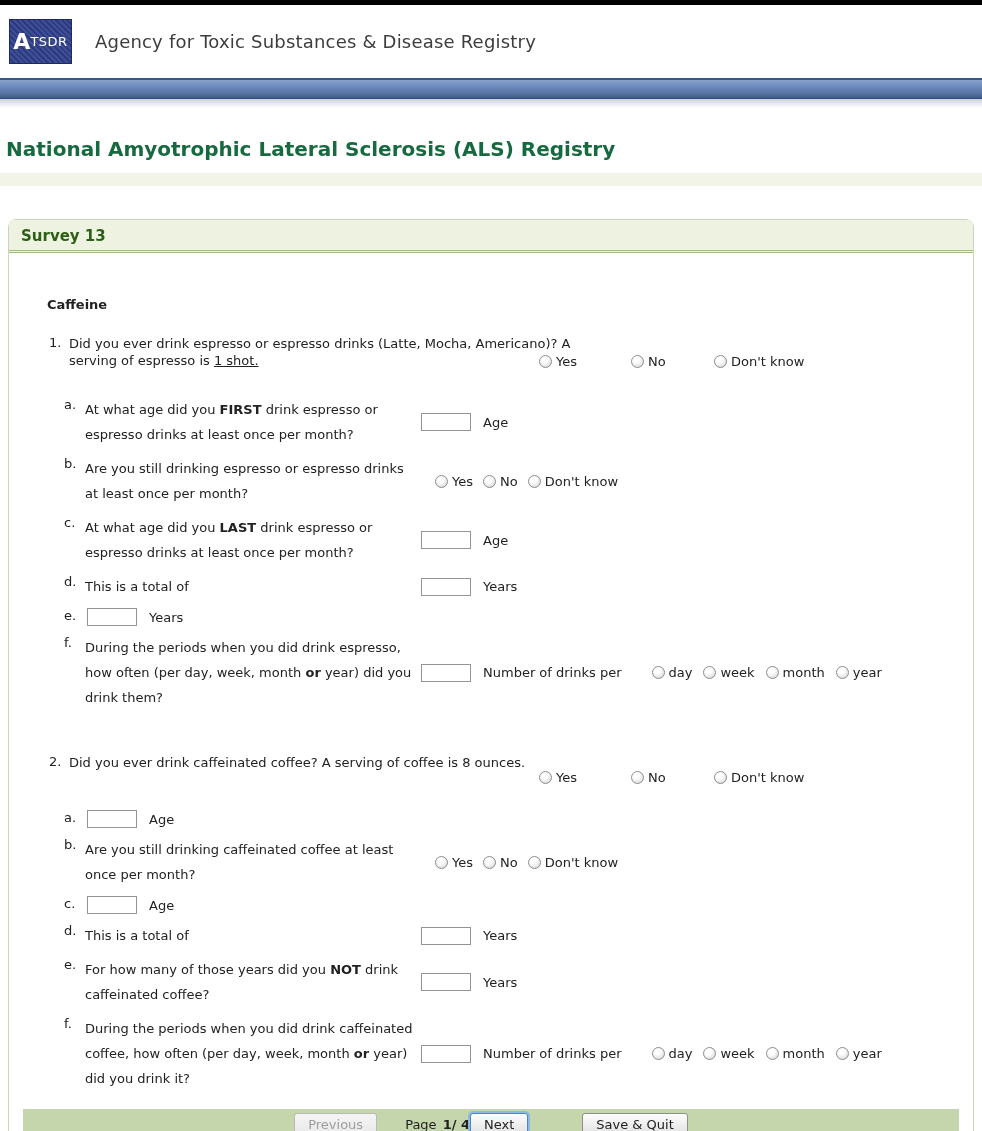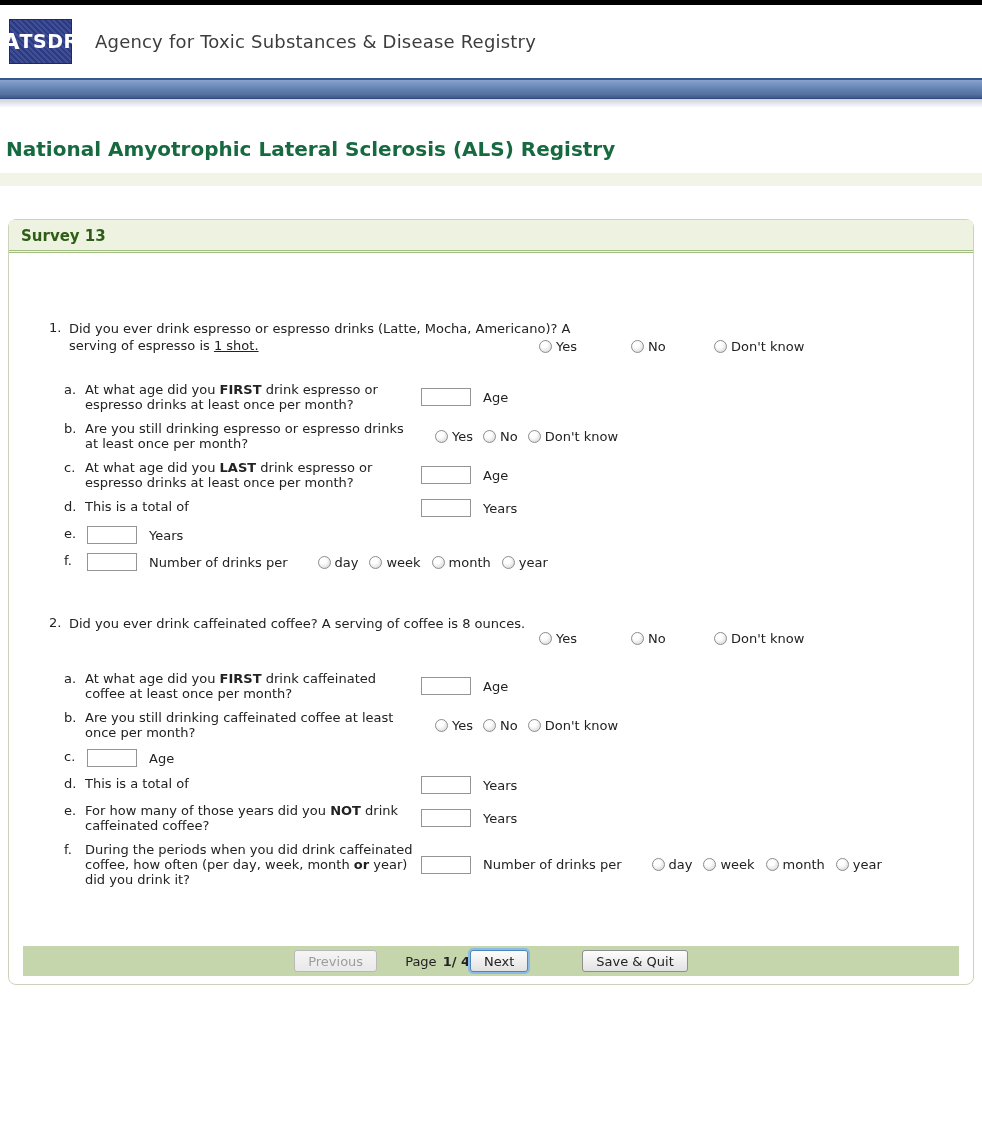--- a/index.html
+++ b/index.html
@@ -6,21 +6,21 @@
   body { margin:0; width:982px; background:#fff; color:#222;
          font-family:"DejaVu Sans", sans-serif; font-size:13px; }
 
   
   .topbar { height:5px; background:#000; }
   .header { height:73px; display:flex; align-items:center; padding-left:9px; background:#fff; }
   .logo { width:63px; height:45px; background:#2b3a85;
           background-image:repeating-linear-gradient(45deg, rgba(255,255,255,.10) 0 2px, transparent 2px 4px);
           border:1px solid #1d2a63; color:#fff; display:flex; align-items:center; justify-content:center; }
   .logo .first { font-size:22px; font-weight:bold; line-height:1; }
-  .logo .rest  { font-size:19px; font-weight:bold; letter-spacing:.5px; line-height:1; }
+  .logo .rest  { font-size:13px; font-weight:normal; letter-spacing:.5px; line-height:1; }
   .agency { margin-left:23px; font-size:18px; color:#3d3d3d; letter-spacing:.2px; }
   .bluebar { height:21px; border-top:2px solid #39588a; border-bottom:1px solid #2f4c7c;
              background:linear-gradient(#8aa3cd 0%, #6d8bbd 35%, #53709e 80%, #40598b 100%); }
   .fade { height:9px; background:linear-gradient(#ccd1d9, #ffffff); }
 
   .page-title { margin:29px 0 0 6px; font-size:20px; font-weight:bold; color:#176a40; }
   .band { margin-top:12px; height:13px; background:#f2f4e7; }
 
   
   .survey-box { margin:33px 8px 0 8px; border:1px solid #ccd3bc; border-radius:8px;
@@ -40,21 +40,21 @@
   .q2 .q-text { width:660px; white-space:nowrap; }
   .u { text-decoration:underline;text-align:center; }
   .main-opts { position:absolute; display:flex; }
   .q1 .main-opts { left:492px; top:19px; }
   .q2 .main-opts { left:492px; top:16px; }
   .main-opts .cell-yes { width:92px; }
   .main-opts .cell-no  { width:83px; }
 
   .sub-row { display:flex; align-items:flex-start; margin-top:9px; }
   .sub-letter { flex:none; width:21px; margin-left:17px; }
-  .sub-label  { flex:none; width:334px; line-height:15px; }
+  .sub-label  { flex:none; width:334px; line-height:25px; }
   .answer { align-self:center; display:flex; align-items:center; margin-left:2px; }
   .answer.radios { margin-left:16px; }
   .box-input { width:50px; height:18px; border:1px solid #949494; background:#fff;
                margin-right:12px; padding:1px 3px; font:12px "DejaVu Sans", sans-serif; }
   .freq-opts { display:flex; margin-left:30px;align-items:flex-end; }
   .freq-opts label { margin-right:11px; }
 
   label.radio { display:inline-flex; align-items:center; }
   input[type=radio] { appearance:none; -webkit-appearance:none; width:13px; height:13px; margin:0 4px 0 0;
       border:1px solid #8d8d8d; border-radius:50%;
@@ -85,20 +85,21 @@
 <div class="bluebar"></div>
 <div class="fade"></div>
 
 <div class="page-title">National Amyotrophic Lateral Sclerosis (ALS) Registry</div>
 <div class="band"></div>
 
 <div class="survey-box">
   <div class="survey-head">Survey 13</div>
   <div class="content">
 
+    <div class="sec-head">Caffeine</div>
 
     <div class="main-q q1">
       <span class="q-num">1.</span>
       <div class="q-text"><span>Did you ever drink espresso or espresso drinks (Latte, Mocha, Americano)? A serving of espresso is </span><span class="u">1 shot.</span></div>
       <div class="main-opts">
         <label class="radio cell-yes">
             <input type="radio" name="q1" style="">
             <span>Yes</span>
           </label>
         <label class="radio cell-no">
@@ -161,20 +162,21 @@
     <div class="sub-row">
       <span class="sub-letter">e.</span>
       <div class="answer">
         <input type="text" class="box-input" style="">
         <span>Years</span>
       </div>
     </div>
 
     <div class="sub-row">
       <span class="sub-letter">f.</span>
+      <div class="sub-label"><span>During the periods when you did drink espresso, how often (per day, week, month </span><b>or</b><span> year) did you drink them?</span></div>
       <div class="answer">
         <input type="text" class="box-input" style="">
         <span>Number of drinks per</span>
         <div class="freq-opts">
           <label class="radio">
               <input type="radio" name="q1f" style="">
               <span>day</span>
             </label>
           <label class="radio">
               <input type="radio" name="q1f" style="">
@@ -206,21 +208,20 @@
           </label>
         <label class="radio">
             <input type="radio" name="q2" style="">
             <span>Don't know</span>
           </label>
       </div>
     </div>
 
     <div class="sub-row" style="margin-top:24px">
       <span class="sub-letter">a.</span>
-      <div class="sub-label"><span>At what age did you </span><b>FIRST</b><span> drink caffeinated coffee at least once per month?</span></div>
       <div class="answer">
         <input type="text" class="box-input" style="">
         <span>Age</span>
       </div>
     </div>
 
     <div class="sub-row">
       <span class="sub-letter">b.</span>
       <div class="sub-label"><span>Are you still drinking caffeinated coffee at least once per month?</span></div>
       <div class="answer radios">

